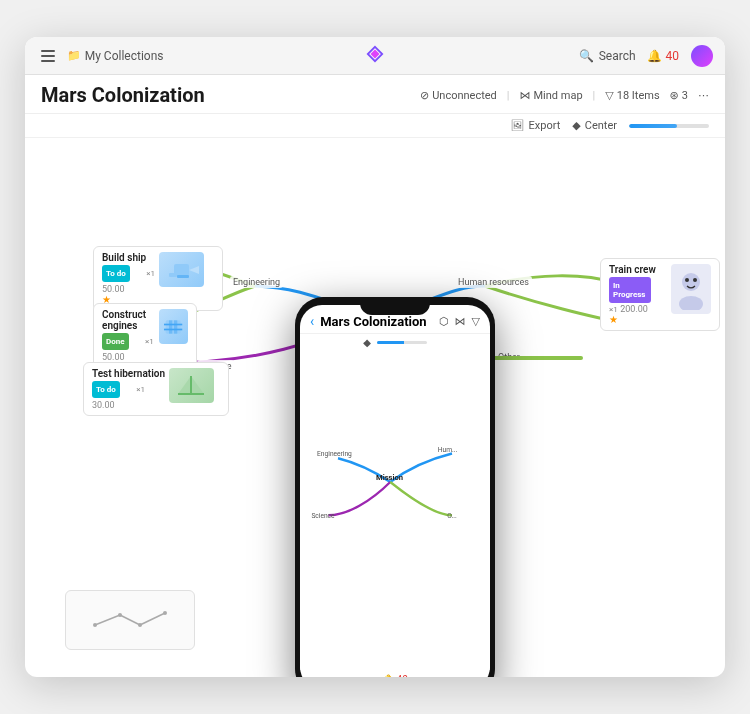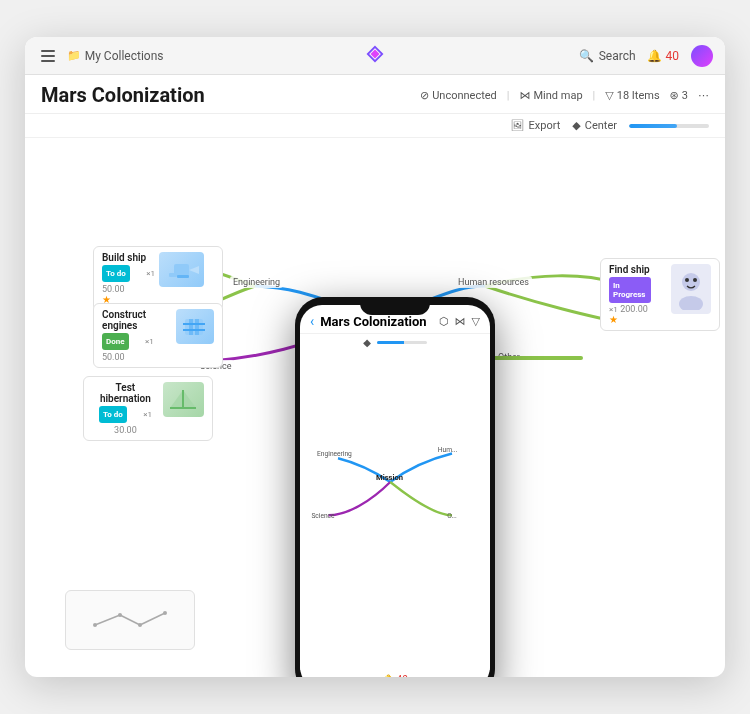--- a/index.html
+++ b/index.html
@@ -484,61 +484,61 @@
       <div class="node-image ship-img">
         <svg width="35" height="28" viewBox="0 0 35 28" fill="none">
           <rect x="10" y="8" width="15" height="12" rx="2" fill="#90caf9"></rect>
           <polygon points="25,14 35,10 35,18" fill="#bbdefb"></polygon>
           <rect x="5" y="17" width="8" height="4" rx="1" fill="#90caf9"></rect>
           <rect x="13" y="19" width="12" height="3" rx="1" fill="#64b5f6"></rect>
         </svg>
       </div>
     </div>
 
-    <div class="node node-with-image" style="left:68px; top:165px; width:130px;">
+    <div class="node node-with-image" style="left:68px; top:165px; width:104px;">
       <div>
         <div class="node-title">Construct engines</div>
         <div>
           <span class="badge badge-done">Done</span>
           <span class="node-count">×1</span>
         </div>
         <div class="node-amount">50.00</div>
       </div>
       <div class="node-image engine-img">
         <svg width="35" height="28" viewBox="0 0 35 28" fill="none">
           <rect x="8" y="6" width="18" height="16" rx="2" fill="#90caf9" opacity="0.7"></rect>
           <rect x="12" y="6" width="4" height="16" fill="#64b5f6" opacity="0.8"></rect>
           <rect x="18" y="6" width="4" height="16" fill="#64b5f6" opacity="0.8"></rect>
           <rect x="6" y="10" width="22" height="2" fill="#42a5f5"></rect>
           <rect x="6" y="16" width="22" height="2" fill="#42a5f5"></rect>
         </svg>
       </div>
     </div>
 
-    <div class="node node-with-image" style="left:58px; top:238px; width:130px;text-align:center;">
+    <div class="node node-with-image" style="left:58px; top:224px; width:146px;">
       <div>
         <div class="node-title">Test hibernation</div>
         <div>
           <span class="badge badge-todo">To do</span>
           <span class="node-count">×1</span>
         </div>
         <div class="node-amount">30.00</div>
       </div>
       <div class="node-image hibernation-img">
         <svg width="35" height="28" viewBox="0 0 35 28" fill="none">
           <polygon points="17,4 30,22 4,22" fill="#a5d6a7" opacity="0.8"></polygon>
           <line x1="17" y1="4" x2="17" y2="22" stroke="#66bb6a" stroke-width="2"></line>
           <line x1="4" y1="22" x2="30" y2="22" stroke="#66bb6a" stroke-width="2"></line>
         </svg>
       </div>
     </div>
 
     <div class="node" style="left:575px; top:120px; width:120px; display:flex; gap:6px; align-items:flex-start;">
       <div>
-        <div class="node-title">Find ship</div>
+        <div class="node-title">Train crew</div>
         <div>
           <span class="badge badge-inprog">In Progress</span>
         </div>
         <div>
           <span class="node-count">×1</span>
           <span class="node-amount" style="display:inline">200.00</span>
         </div>
         <div class="star-icon">★</div>
       </div>
       <div class="node-image crew-img" style="background:#e8eaf6; width:45px; height:50px; border-radius:4px; display:flex; align-items:center; justify-content:center;">

